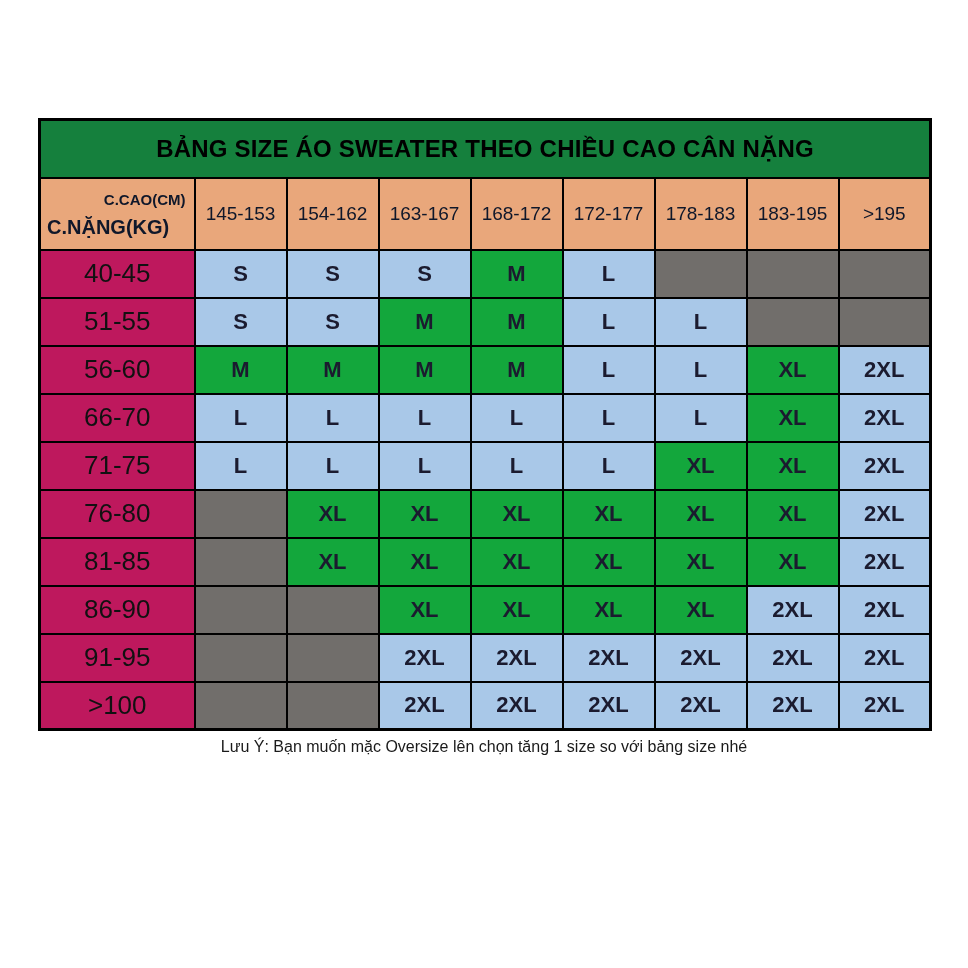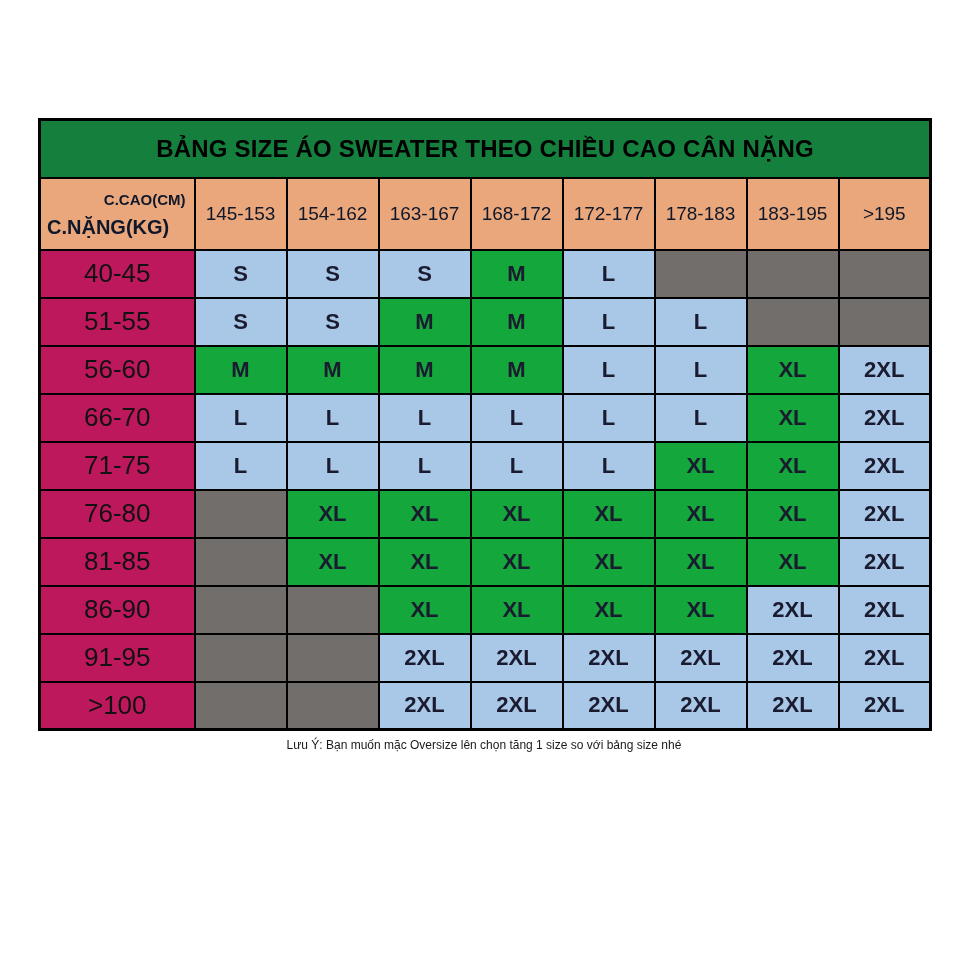--- a/index.html
+++ b/index.html
@@ -69,21 +69,21 @@
     color: #1B1B2F;
   }
   td.blue  { background: #A9C8E8; }
   td.green { background: #13A73C; }
   td.gray  { background: #716E6B; }
 
   .footer-note {
     width: 892px;
     margin-top: 7px;
     text-align: center;
-    font-size: 12px;
+    font-size: 16px;
     color: #1a1a1a;
   }
 </style>
 </head>
 <body>
 
 <div class="page">
   <table class="size-chart">
     <colgroup>
       <col class="c-weight">

